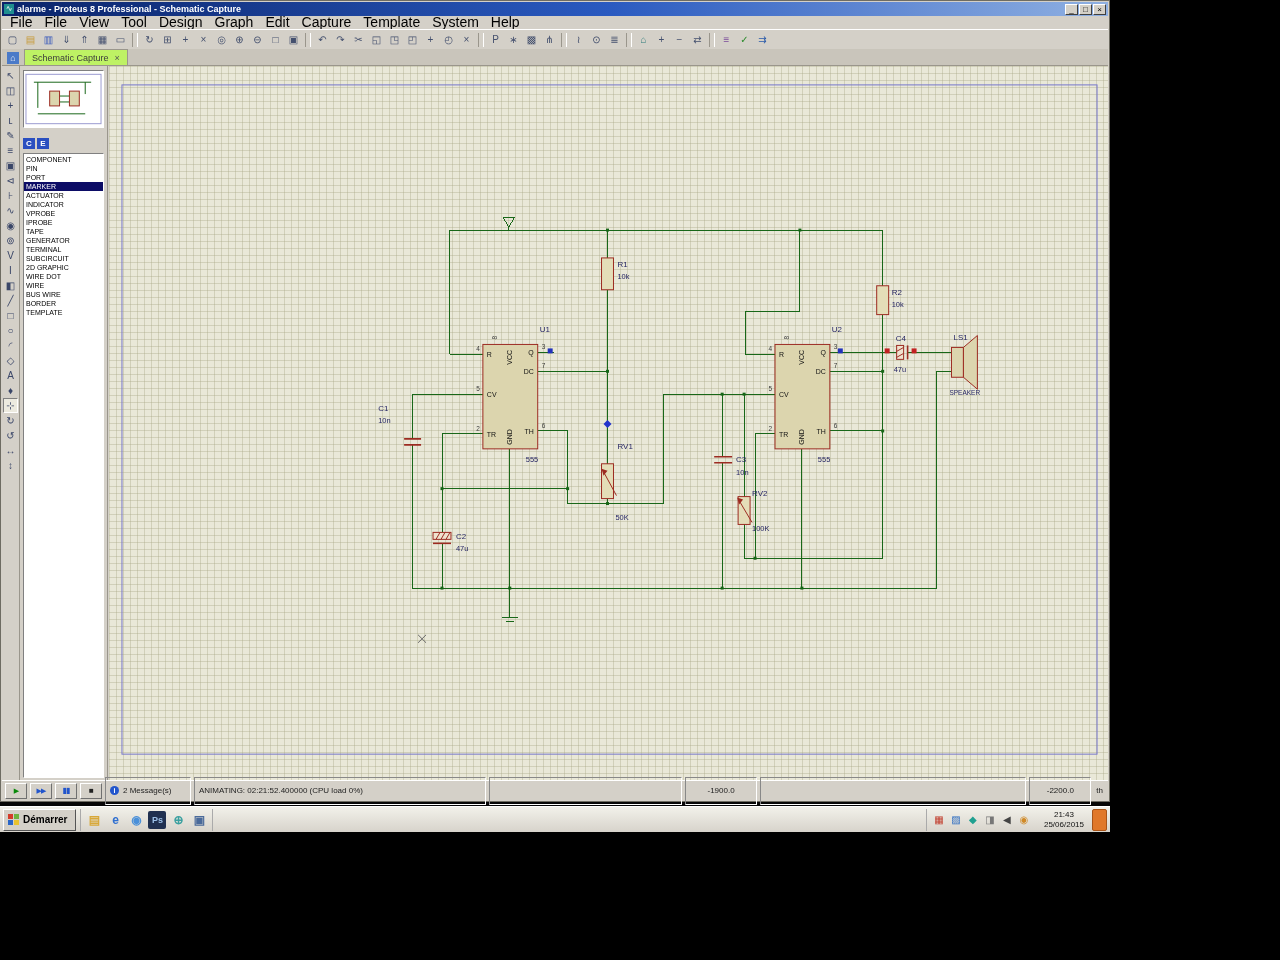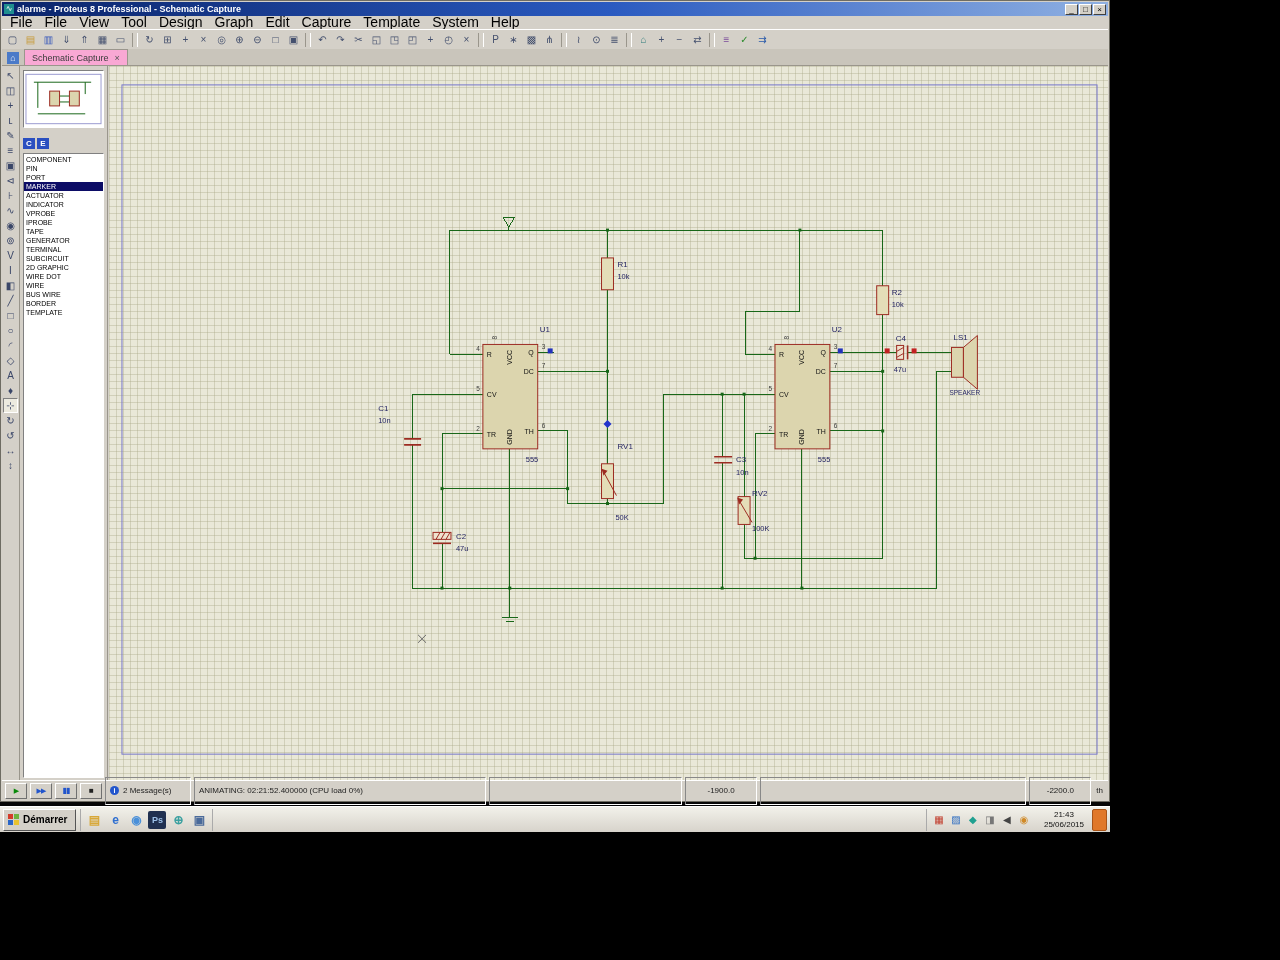--- a/index.html
+++ b/index.html
@@ -18,21 +18,21 @@
     font-size:8px;line-height:9px;text-align:center;color:#000;box-sizing:border-box;}
   .menubar{position:absolute;left:1px;top:15px;right:1px;height:13px;background:#d4d0c8;display:flex;align-items:center;padding-left:2px;}
   .menu-item{font-size:14px;color:#000;padding:0 6px;line-height:13px;}
   .toolbar{position:absolute;left:1px;top:28px;right:1px;height:19px;background:#d4d0c8;
     border-top:1px solid #fff;border-bottom:1px solid #9a968c;display:flex;align-items:center;padding-left:2px;gap:1px;}
   .tbtn{width:17px;height:16px;display:flex;align-items:center;justify-content:center;font-size:10px;color:#44506e;flex:0 0 auto;}
   .tbtn.sep{width:4px;height:14px;border-left:1px solid #9a968c;border-right:1px solid #fff;margin:0 2px;color:transparent;}
   .tabbar{position:absolute;left:1px;top:48px;right:1px;height:16px;background:#c9c5bb;border-bottom:1px solid #9a968c;
     display:flex;align-items:flex-end;gap:5px;padding-left:5px;}
   .home-icon{width:12px;height:12px;margin-bottom:1px;background:#4a7ac8;color:#fff;font-size:9px;line-height:12px;text-align:center;}
-  .tab{height:15px;background:#f9a8d4;border:1px solid #9a968c;border-bottom:none;display:flex;align-items:center;gap:6px;
+  .tab{height:15px;background:#bef264;border:1px solid #9a968c;border-bottom:none;display:flex;align-items:center;gap:6px;
     padding:0 7px;font-size:9px;color:#3c3c3c;}
   .tab-close{font-size:9px;color:#555;}
   
   .workarea{position:absolute;left:1px;top:65px;right:1px;bottom:20px;}
   .modebar{position:absolute;left:0;top:0;bottom:0;width:18px;background:#d4d0c8;border-right:1px solid #9a968c;
     display:flex;flex-direction:column;align-items:center;padding-top:2px;box-sizing:border-box;}
   .mode-icon{width:15px;height:15px;font-size:10px;line-height:15px;text-align:center;color:#3a4668;flex:0 0 auto;}
   .mode-icon.pressed{background:#eceadf;border:1px solid;border-color:#808080 #fff #fff #808080;box-sizing:border-box;line-height:13px;}
   .selector{position:absolute;left:18px;top:0;bottom:0;width:88px;background:#d4d0c8;border-right:1px solid #9a968c;
     display:flex;flex-direction:column;padding:4px 3px 3px 3px;box-sizing:border-box;}

